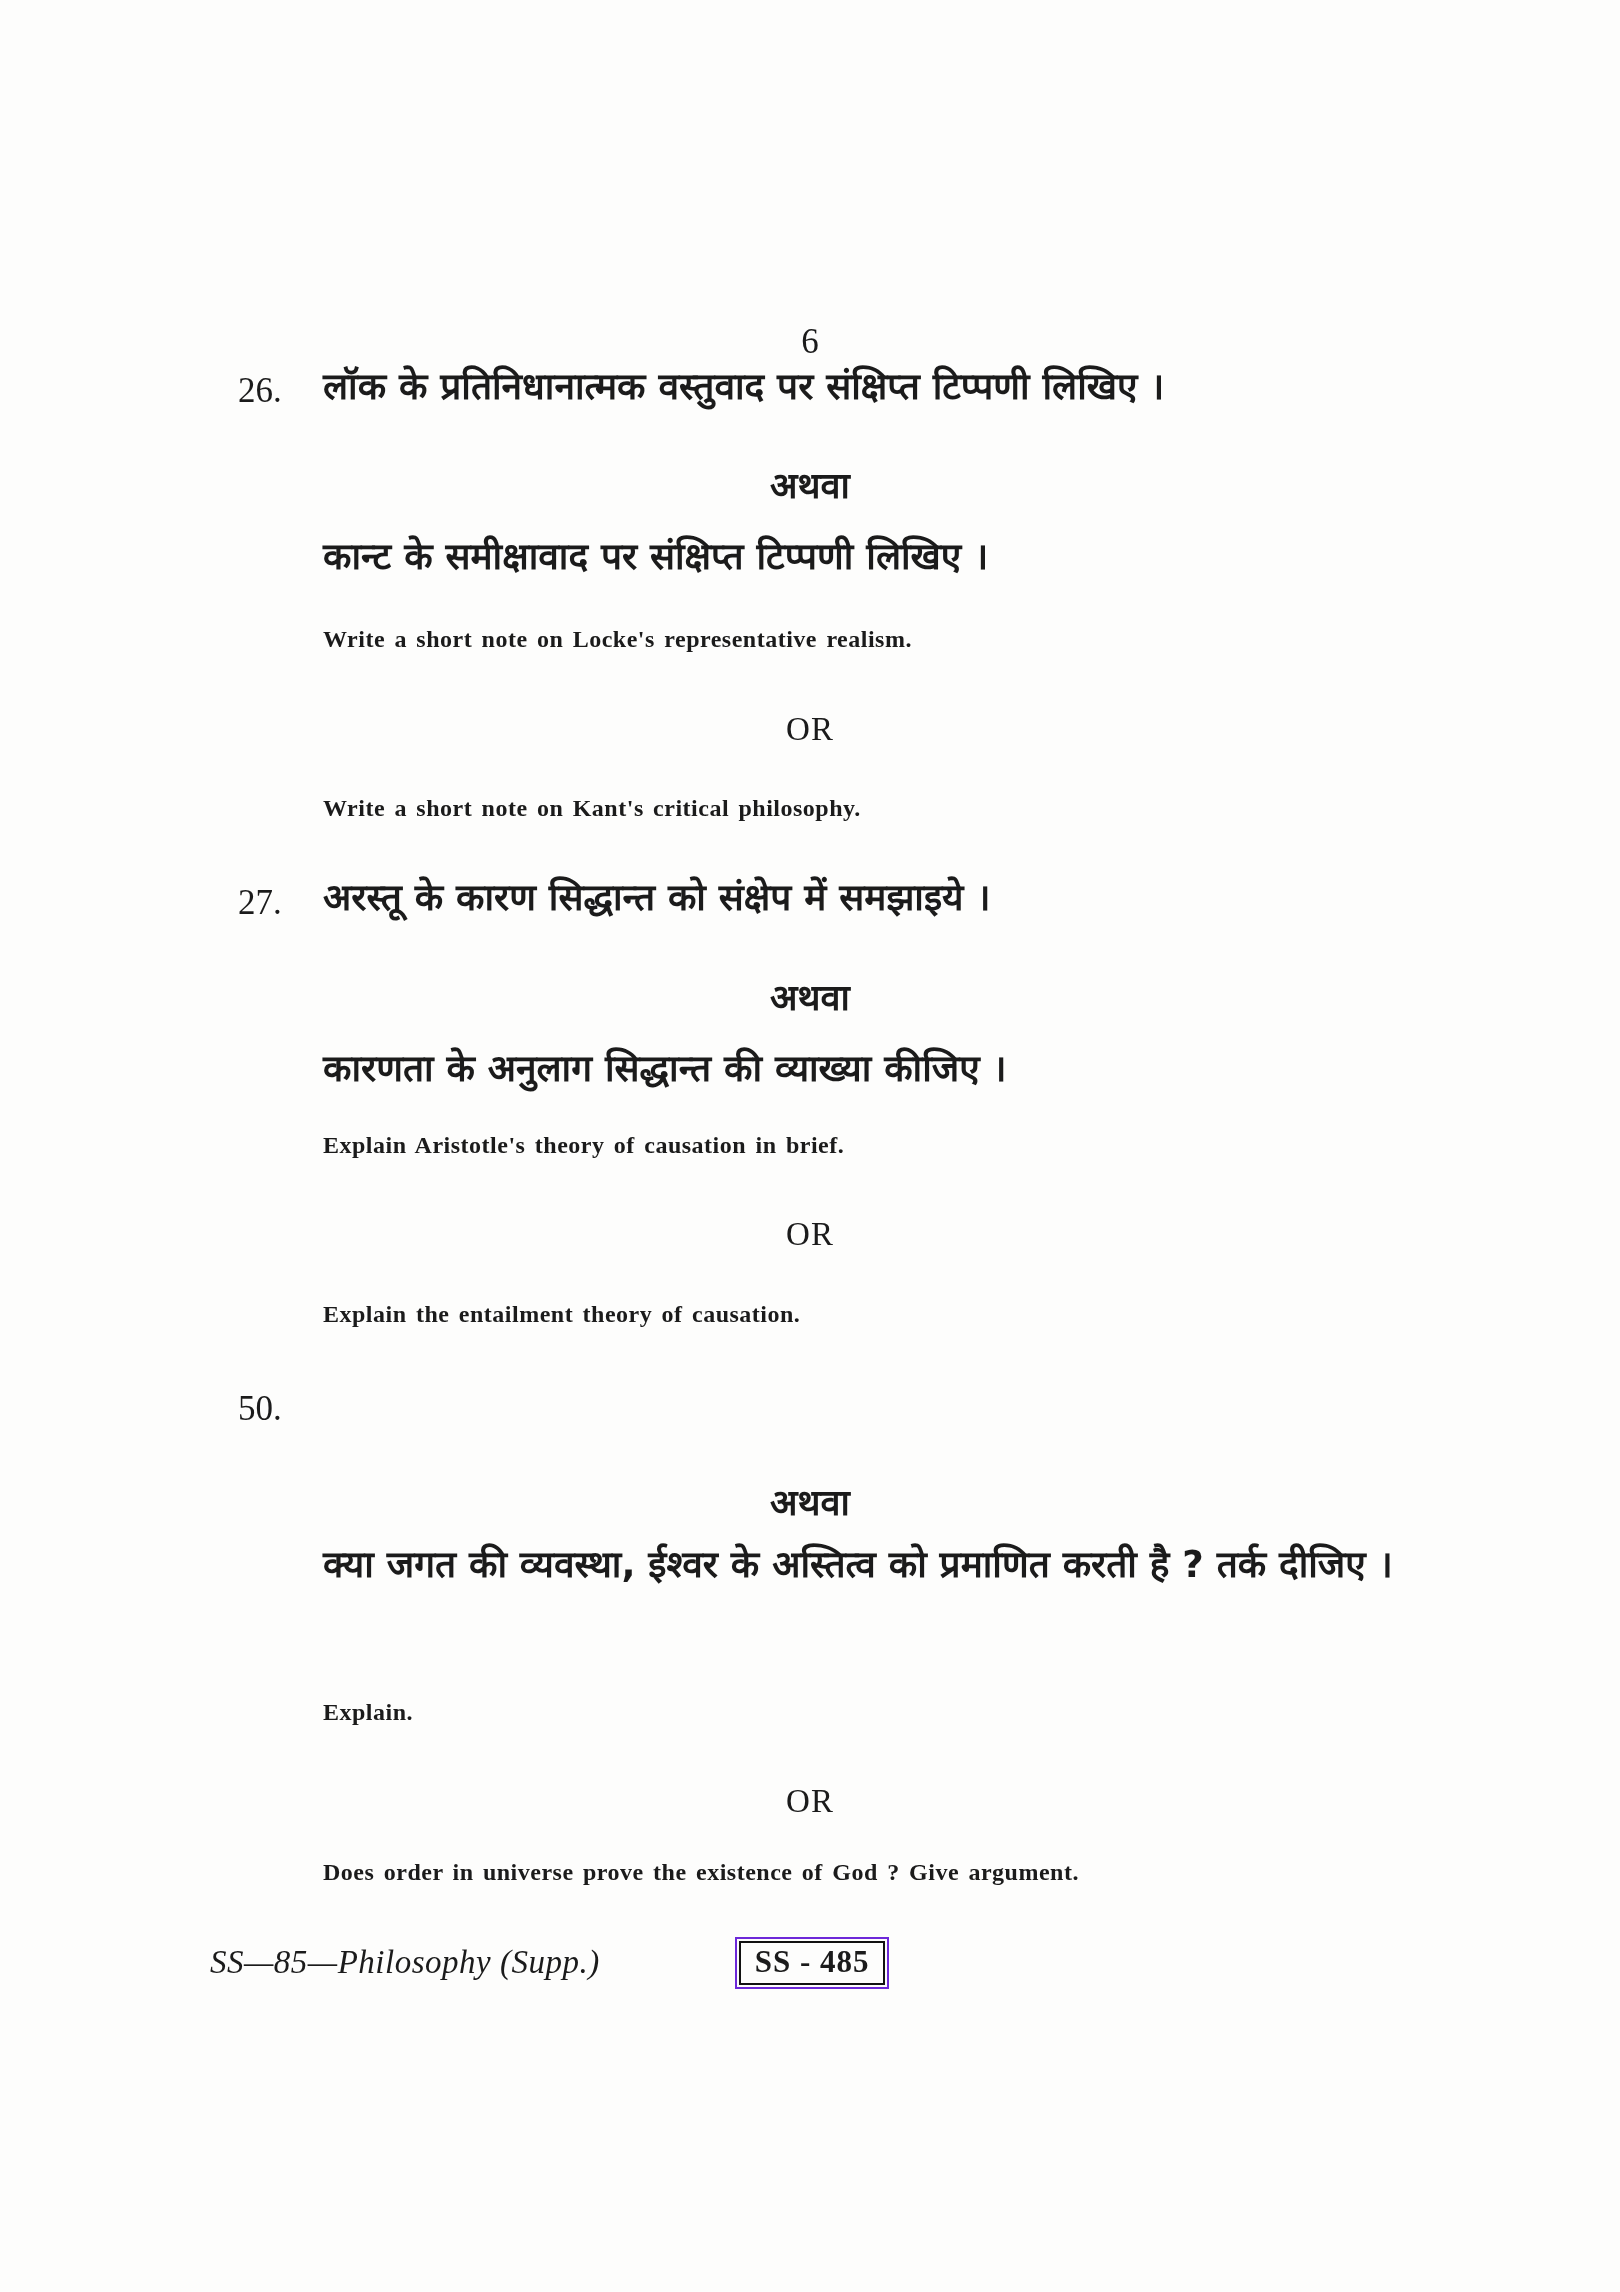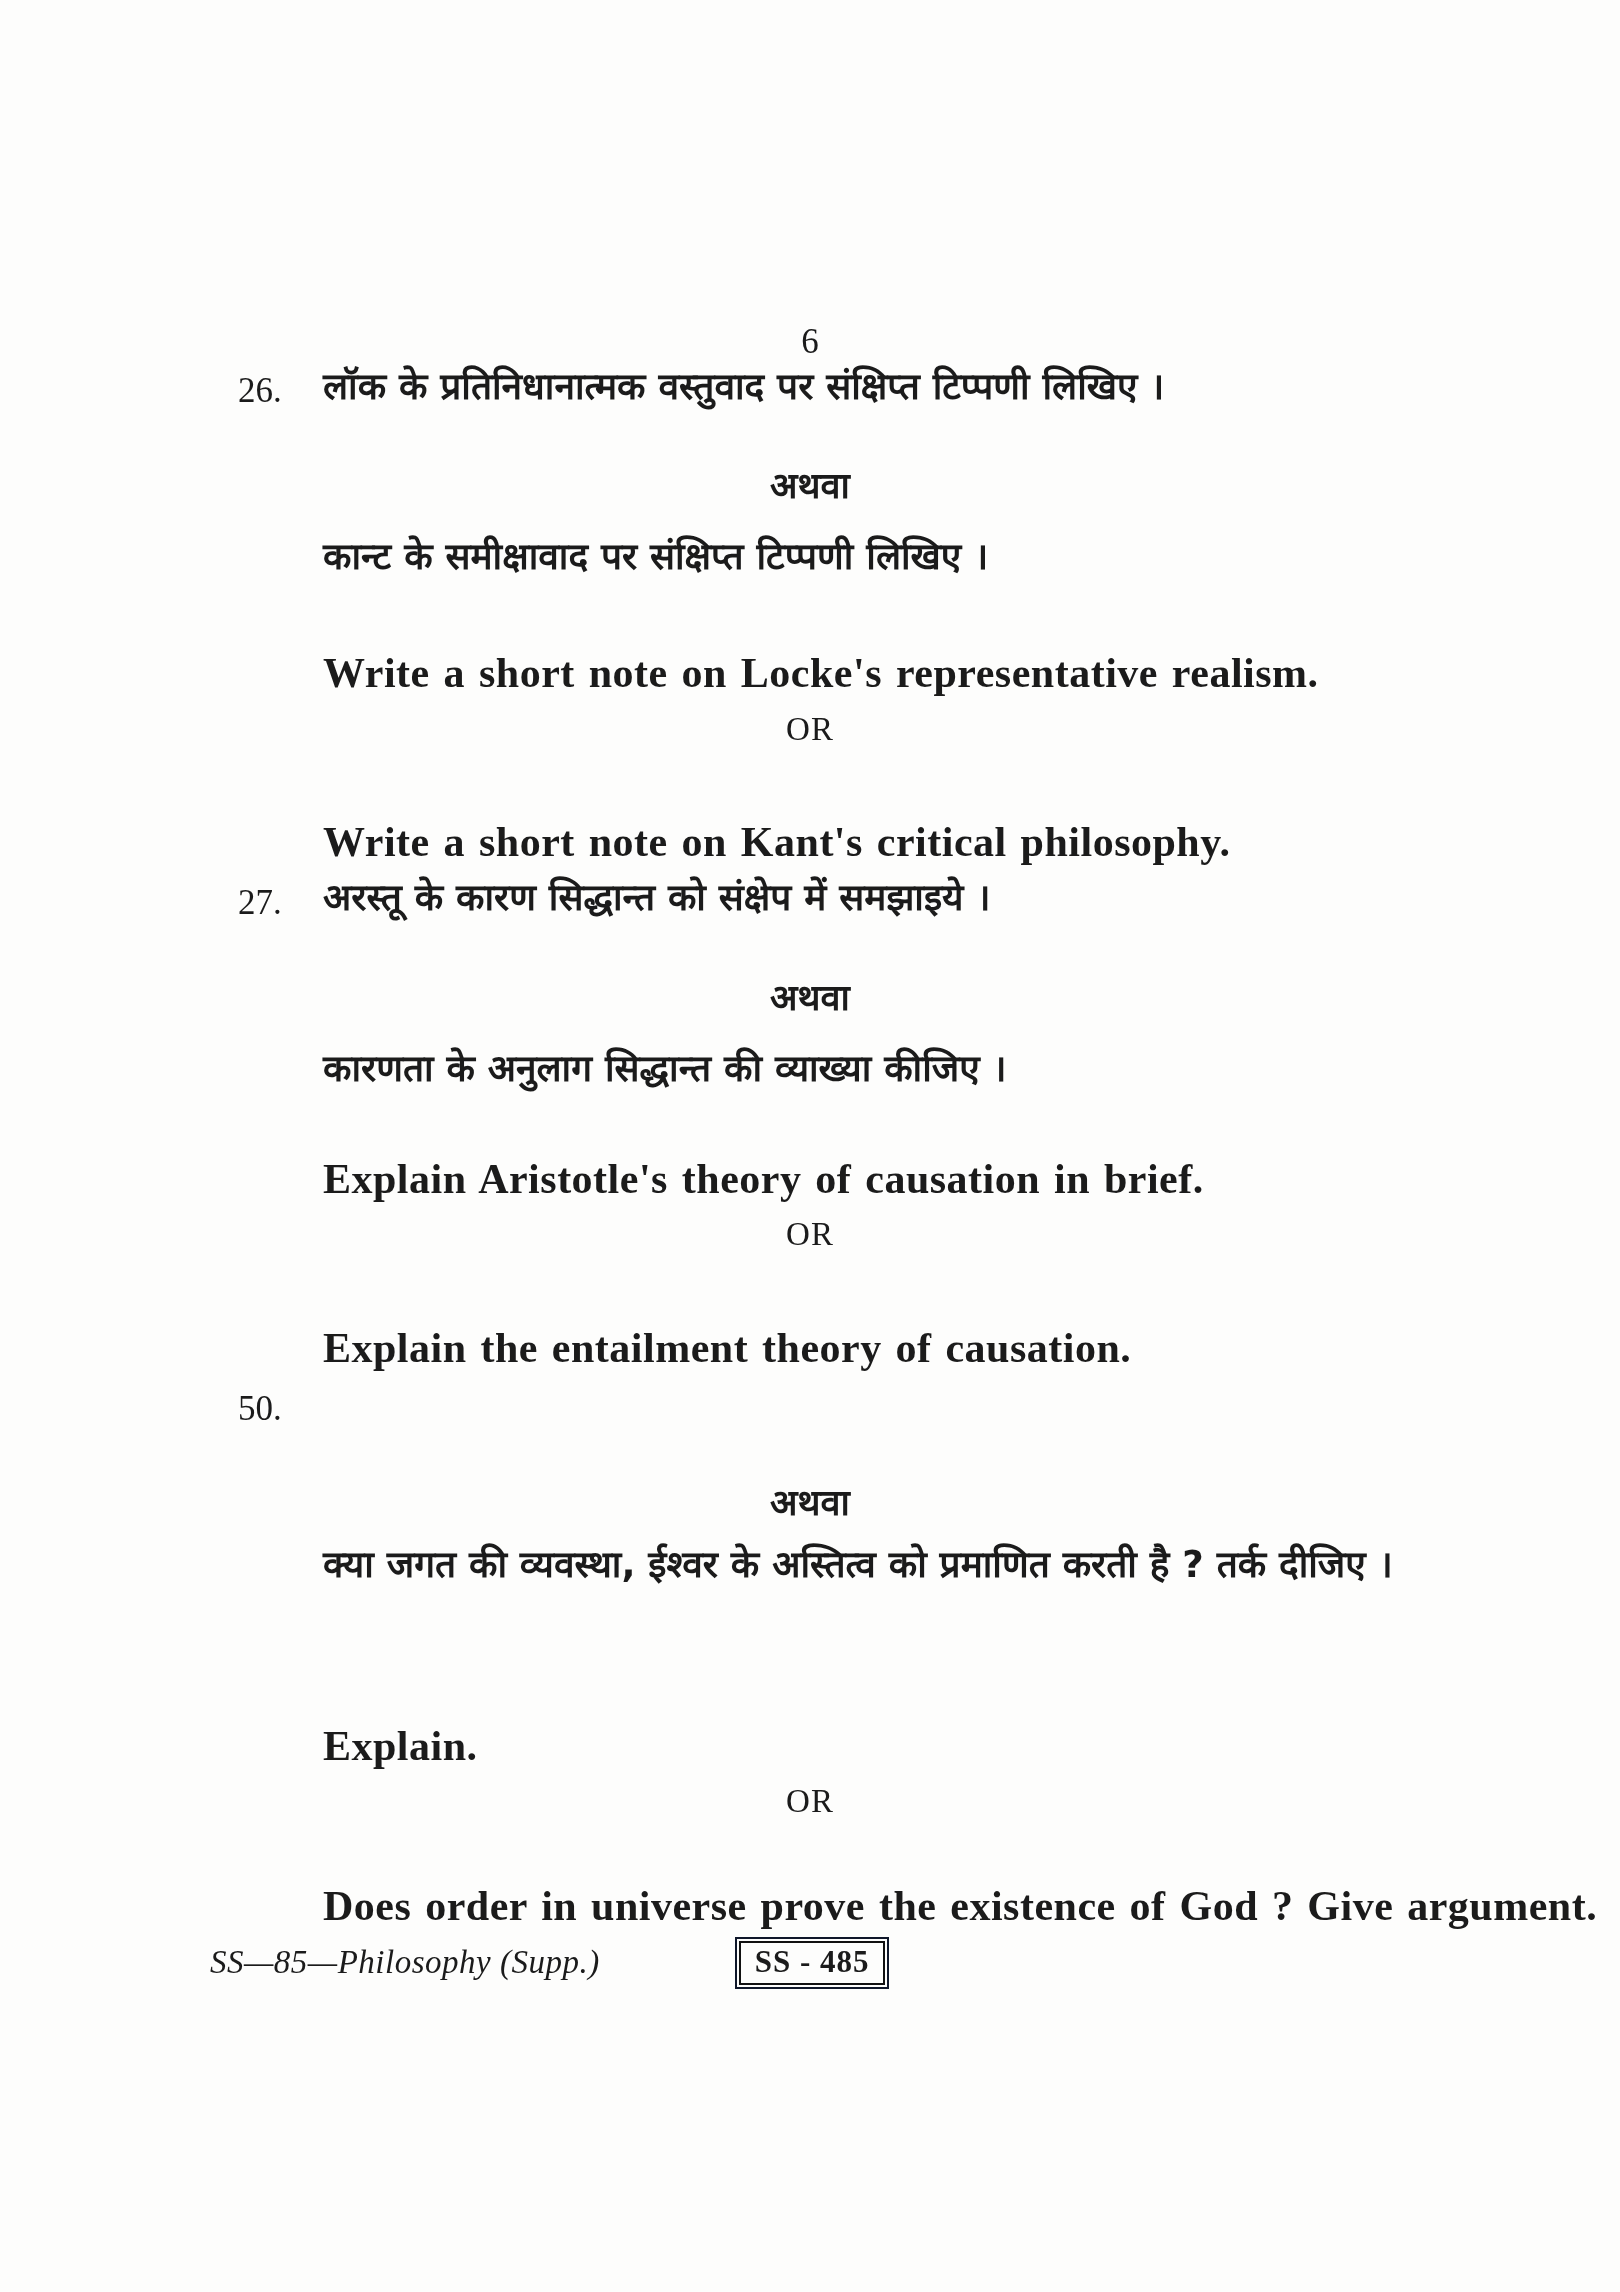--- a/index.html
+++ b/index.html
@@ -39,24 +39,23 @@
   .qtext {
     left: 323px;
     font-weight: bold;
   }
   .athva {
     font-weight: bold;
     font-size: 36px;
     margin-top: 13px;
   }
   .english {
-    font-size: 42px;
+    font-size: 24px;
     word-spacing: 2.9px;
     letter-spacing: 0.5px;
-    margin-top: 23px;
   }
   .justified {
     word-spacing: 12.7px;
   }
   .or-en {
     font-size: 33px;
     letter-spacing: 1px;
   }
   .pagenum {
     font-size: 35px;
@@ -64,21 +63,21 @@
   .footer-left {
     left: 210px;
     font-size: 33px;
     font-style: italic;
     letter-spacing: 0.5px;
   }
   .code-box-outer {
     position: absolute;
     left: 735px;
     top: 1937px;
-    border: 2px solid #0f172a;
+    border: 2px solid #6d28d9;
     padding: 2px;
     background: #fdfdfc;
   }
   .code-box-inner {
     border: 2.9px solid #111;
     padding: 1px 13.7px 2.9px 13.7px;
     font-size: 31px;
     font-weight: bold;
     letter-spacing: 1px;
     font-family: "Liberation Serif", serif;

